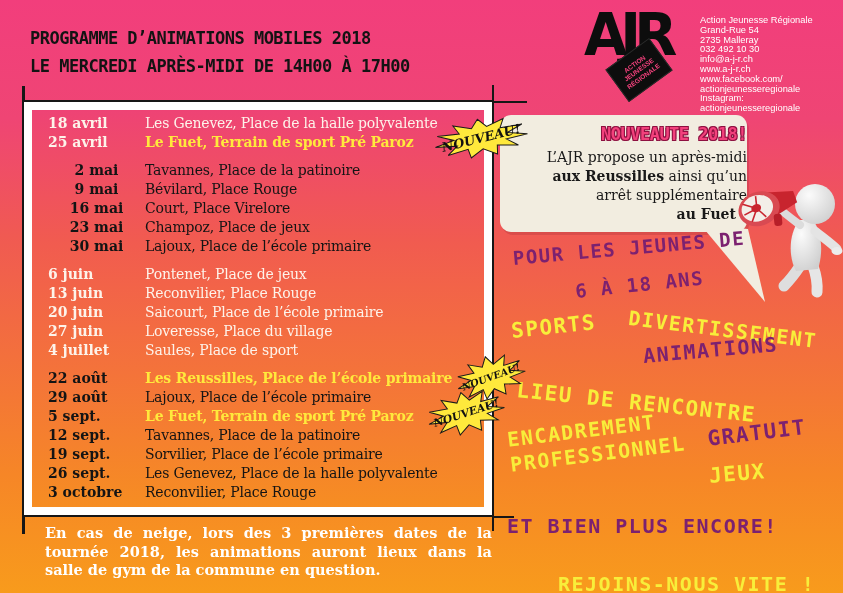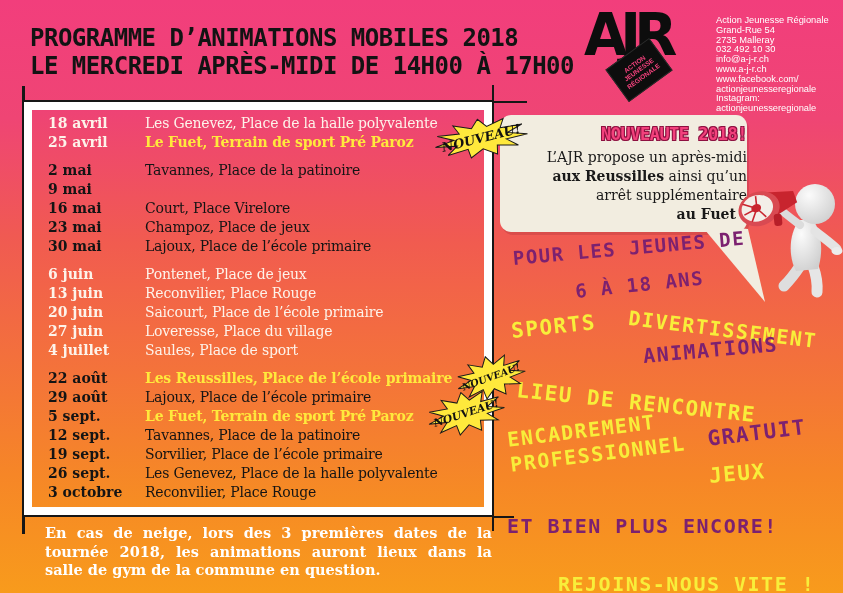--- a/index.html
+++ b/index.html
@@ -5,39 +5,38 @@
   html,body{margin:0;padding:0;background:#555;}
   .poster{
     position:relative; width:843px; height:593px; overflow:hidden;
     background:linear-gradient(180deg,#f23e7c 0%,#ef4574 20%,#f05a52 40%,#f3703c 60%,#f68627 80%,#f89b1c 100%);
     font-family:"DejaVu Serif", serif;
   }
   
   .title{
     position:absolute; left:30px; top:24px; color:#131313;
     font-family:"DejaVu Sans Mono", monospace; font-weight:bold;
-    font-size:24px; line-height:28px; letter-spacing:-0.5px; white-space:nowrap;
+    font-size:17px; line-height:28px; letter-spacing:-0.5px; white-space:nowrap;
   }
   
   .logo{position:absolute; left:584px; top:4px; width:112px; height:100px;}
   .logo-acronym{
     font-family:"DejaVu Sans", sans-serif; font-weight:bold; font-size:56px;
     letter-spacing:-7px; color:#0d0d0d; transform:scaleY(1.06); line-height:62px;
   }
   .logo-tag{
     position:absolute; left:28px; top:46px; width:52px; height:38px; background:#0d0d0d;
     transform:rotate(-36deg); display:flex; flex-direction:column; justify-content:center;
     color:#f2417c; font-family:"Liberation Sans", sans-serif; font-weight:bold;
     font-size:6.5px; line-height:7.5px; text-align:center; border:1px solid #2b2b2b;
   }
   .contact{
     position:absolute; left:700px; top:16px; color:#ffffff;
     font-family:"Liberation Sans", sans-serif; font-size:9.3px; line-height:9.8px;
     white-space:nowrap;
-    margin-left:16px;
   }
   
   .schedule-box{
     position:absolute; left:22px; top:100px; width:472px; height:417px;
     background:#ffffff; border:2.5px solid #161616; box-sizing:border-box; padding:8px;
   }
   .schedule-content{
     width:100%; height:100%; box-sizing:border-box; padding:4px 0 0 16px;
     background:linear-gradient(180deg,#ee4375 0%,#f15b50 33%,#f4733a 66%,#f68d22 100%);
   }
@@ -113,27 +112,28 @@
         <div class="sched-group" style="color: rgb(253, 243, 234);">
           <div class="sched-row">
             <span class="sdate">18 avril</span>
             <span class="splace">Les Genevez, Place de la halle polyvalente</span>
           </div>
           <div class="sched-row">
             <span class="sdate">25 avril</span>
             <span class="splace hl">Le Fuet, Terrain de sport Pré Paroz</span>
           </div>
         </div>
-        <div class="sched-group" style="color: rgb(20, 20, 20);">
+        <div class="sched-group" style="color: rgb(20, 20, 20); text-align: center;">
           <div class="sched-row">
             <span class="sdate">2 mai</span>
             <span class="splace">Tavannes, Place de la patinoire</span>
           </div>
           <div class="sched-row">
             <span class="sdate">9 mai</span>
+            <span class="splace">Bévilard, Place Rouge</span>
           </div>
           <div class="sched-row">
             <span class="sdate">16 mai</span>
             <span class="splace">Court, Place Virelore</span>
           </div>
           <div class="sched-row">
             <span class="sdate">23 mai</span>
             <span class="splace">Champoz, Place de jeux</span>
           </div>
           <div class="sched-row">

